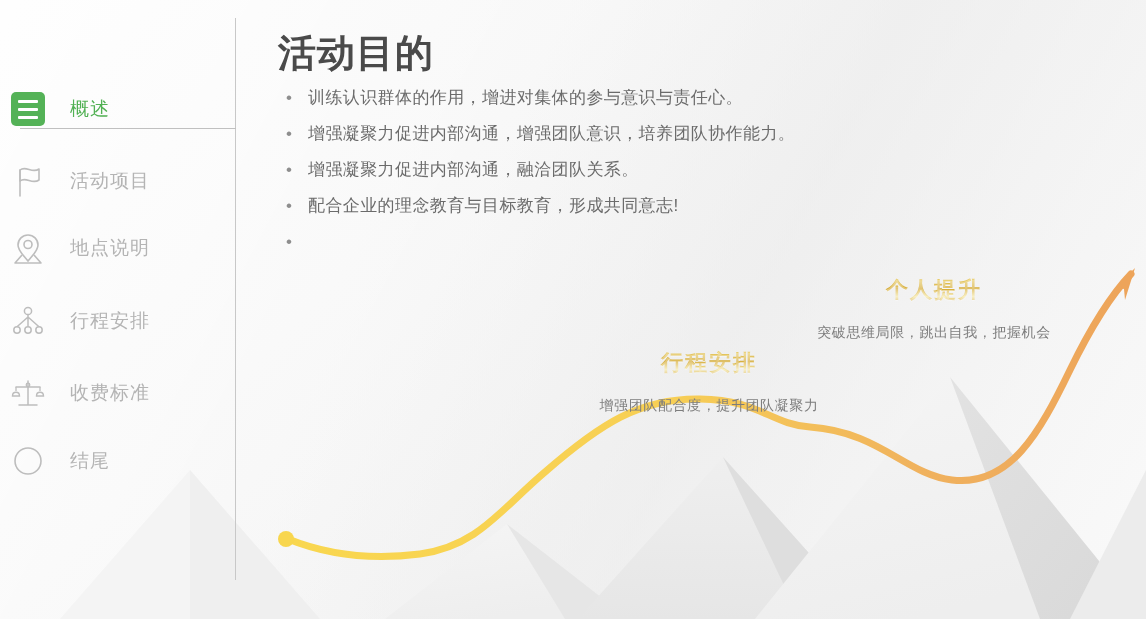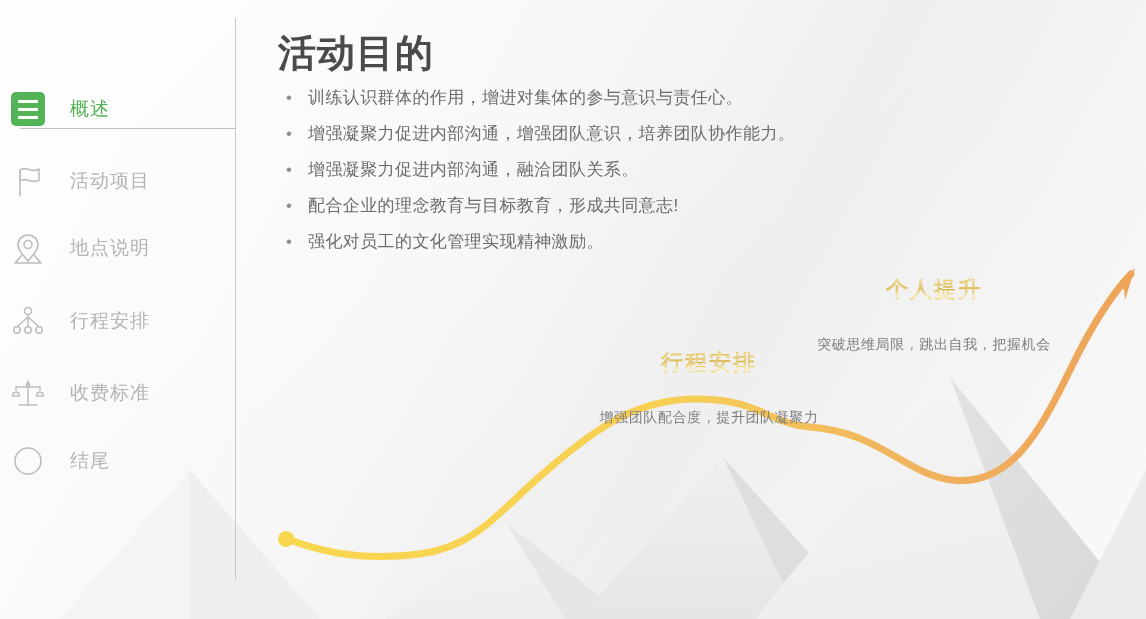--- a/index.html
+++ b/index.html
@@ -165,21 +165,21 @@
     letter-spacing: 2px;
     background: linear-gradient(180deg, #f3e08a 0%, #d3a72c 45%, #f5e7a6 72%, #c59526 100%);
     -webkit-background-clip: text;
     background-clip: text;
     color: transparent;
     -webkit-text-fill-color: transparent;
     text-shadow: 0 1px 0 rgba(255,255,255,0.35);
     margin-top: 46px;
   }
   .milestone-sub {
-    margin-top: 31px;
+    margin-top: 19px;
     font-size: 14px;
     color: #7d7d7d;
     letter-spacing: 0.6px;
   }
   #milestone-0 { left: 395px; top: 388px; width: 226px; }
   #milestone-1 { left: 580px; top: 302px; width: 258px; }
   #milestone-2 { left: 800px; top: 229px; width: 268px; }
 </style>
 </head>
 <body>
@@ -329,21 +329,20 @@
     <div class="bullet-row">
       <span class="bullet-dot">•</span>
       <span class="bullet-text">增强凝聚力促进内部沟通，融洽团队关系。</span>
     </div>
     <div class="bullet-row">
       <span class="bullet-dot">•</span>
       <span class="bullet-text">配合企业的理念教育与目标教育，形成共同意志!</span>
     </div>
     <div class="bullet-row">
       <span class="bullet-dot">•</span>
-      <span class="bullet-text">强化对员工的文化管理实现精神激励。</span>
     </div>
   </div>
 
 
   <div class="milestone" id="milestone-1">
     <div class="milestone-title">行程安排</div>
     <div class="milestone-sub">增强团队配合度，提升团队凝聚力</div>
   </div>
 
   <div class="milestone" id="milestone-2">

